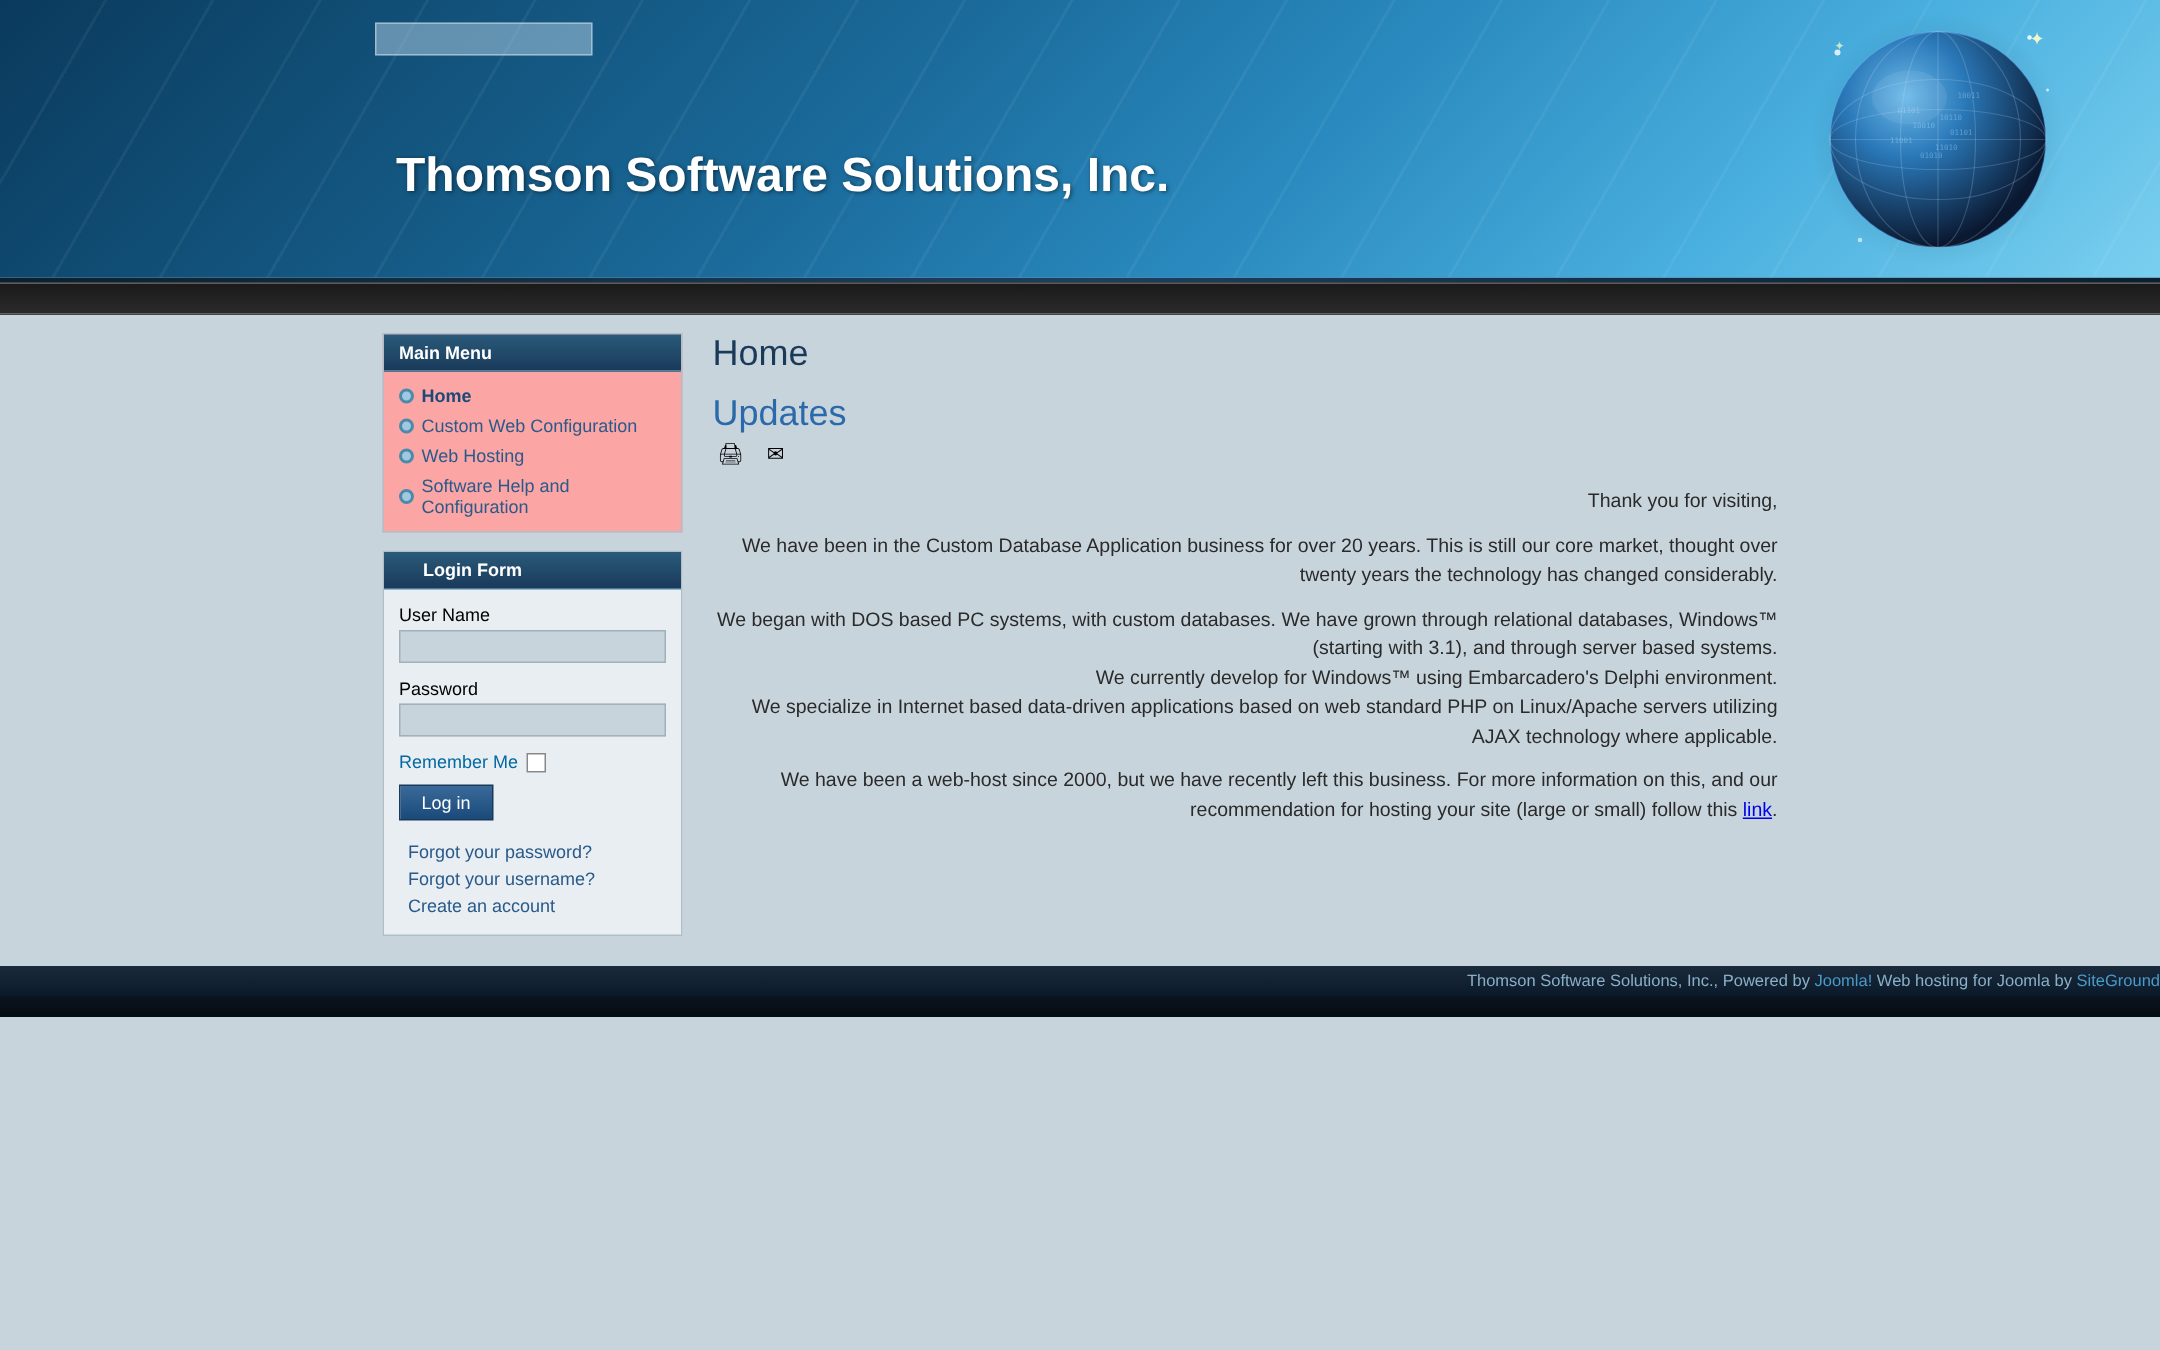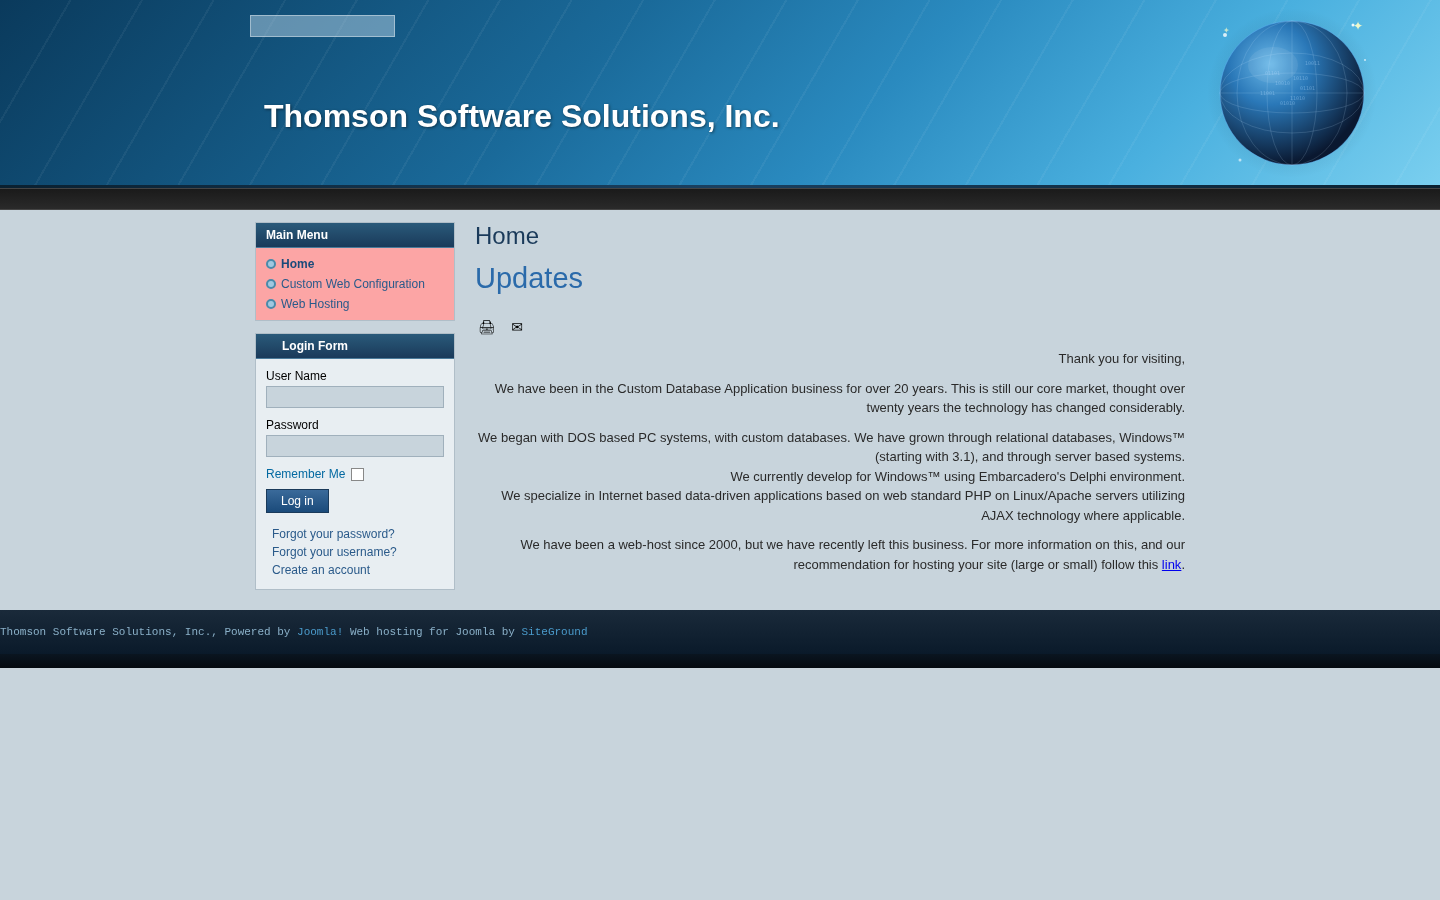--- a/index.html
+++ b/index.html
@@ -199,23 +199,23 @@
     }
     .page-title {
       color: #1a3a5a;
       font-size: 24px;
       font-weight: normal;
       margin-bottom: 12px;
       font-family: Arial, sans-serif;
     }
     .section-title {
       color: #2a6aaa;
-      font-size: 29px;
+      font-size: 24px;
       font-weight: normal;
-      margin-bottom: 22px;
+      margin-bottom: 2px;
     }
     .content-icons {
       display: flex;
       gap: 6px;
       margin-bottom: 12px;
     }
     .icon-btn {
       width: 24px;
       height: 20px;
       display: flex;
@@ -234,24 +234,23 @@
       margin-bottom: 10px;
       text-align: right;
     }
 
     
     .footer {
       width: 100%;
       background: linear-gradient(to bottom, #1a2a3a, #0a1a2a);
       color: #8ab0c8;
       font-size: 11px;
-      text-align: left;
-      padding: 16px 0;
+      text-align: right;
+      padding: 4px 0;
       margin-top: 20px;
-      font-family: Liberation Mono, monospace;
     }
     .footer-link {
       color: #4a9aca;
       text-decoration: none;
     }
     .footer-sub {
       background: linear-gradient(to bottom, #0a1520, #050a10);
       height: 14px;
     }
 
@@ -330,20 +329,24 @@
           <span class="menu-bullet"></span>
           <span>Home</span>
         </a>
         <a class="menu-item">
           <span class="menu-bullet"></span>
           <span>Custom Web Configuration</span>
         </a>
         <a class="menu-item">
           <span class="menu-bullet"></span>
           <span>Web Hosting</span>
+        </a>
+        <a class="menu-item">
+          <span class="menu-bullet"></span>
+          <span>Software Help and Configuration</span>
         </a>
       </div>
     </div>
 
     <div class="login-box">
       <div class="login-box-header">Login Form</div>
       <div class="login-box-content">
         <label class="login-label">User Name</label>
         <input class="login-input" type="text" style="">
         <label class="login-label">Password</label>

